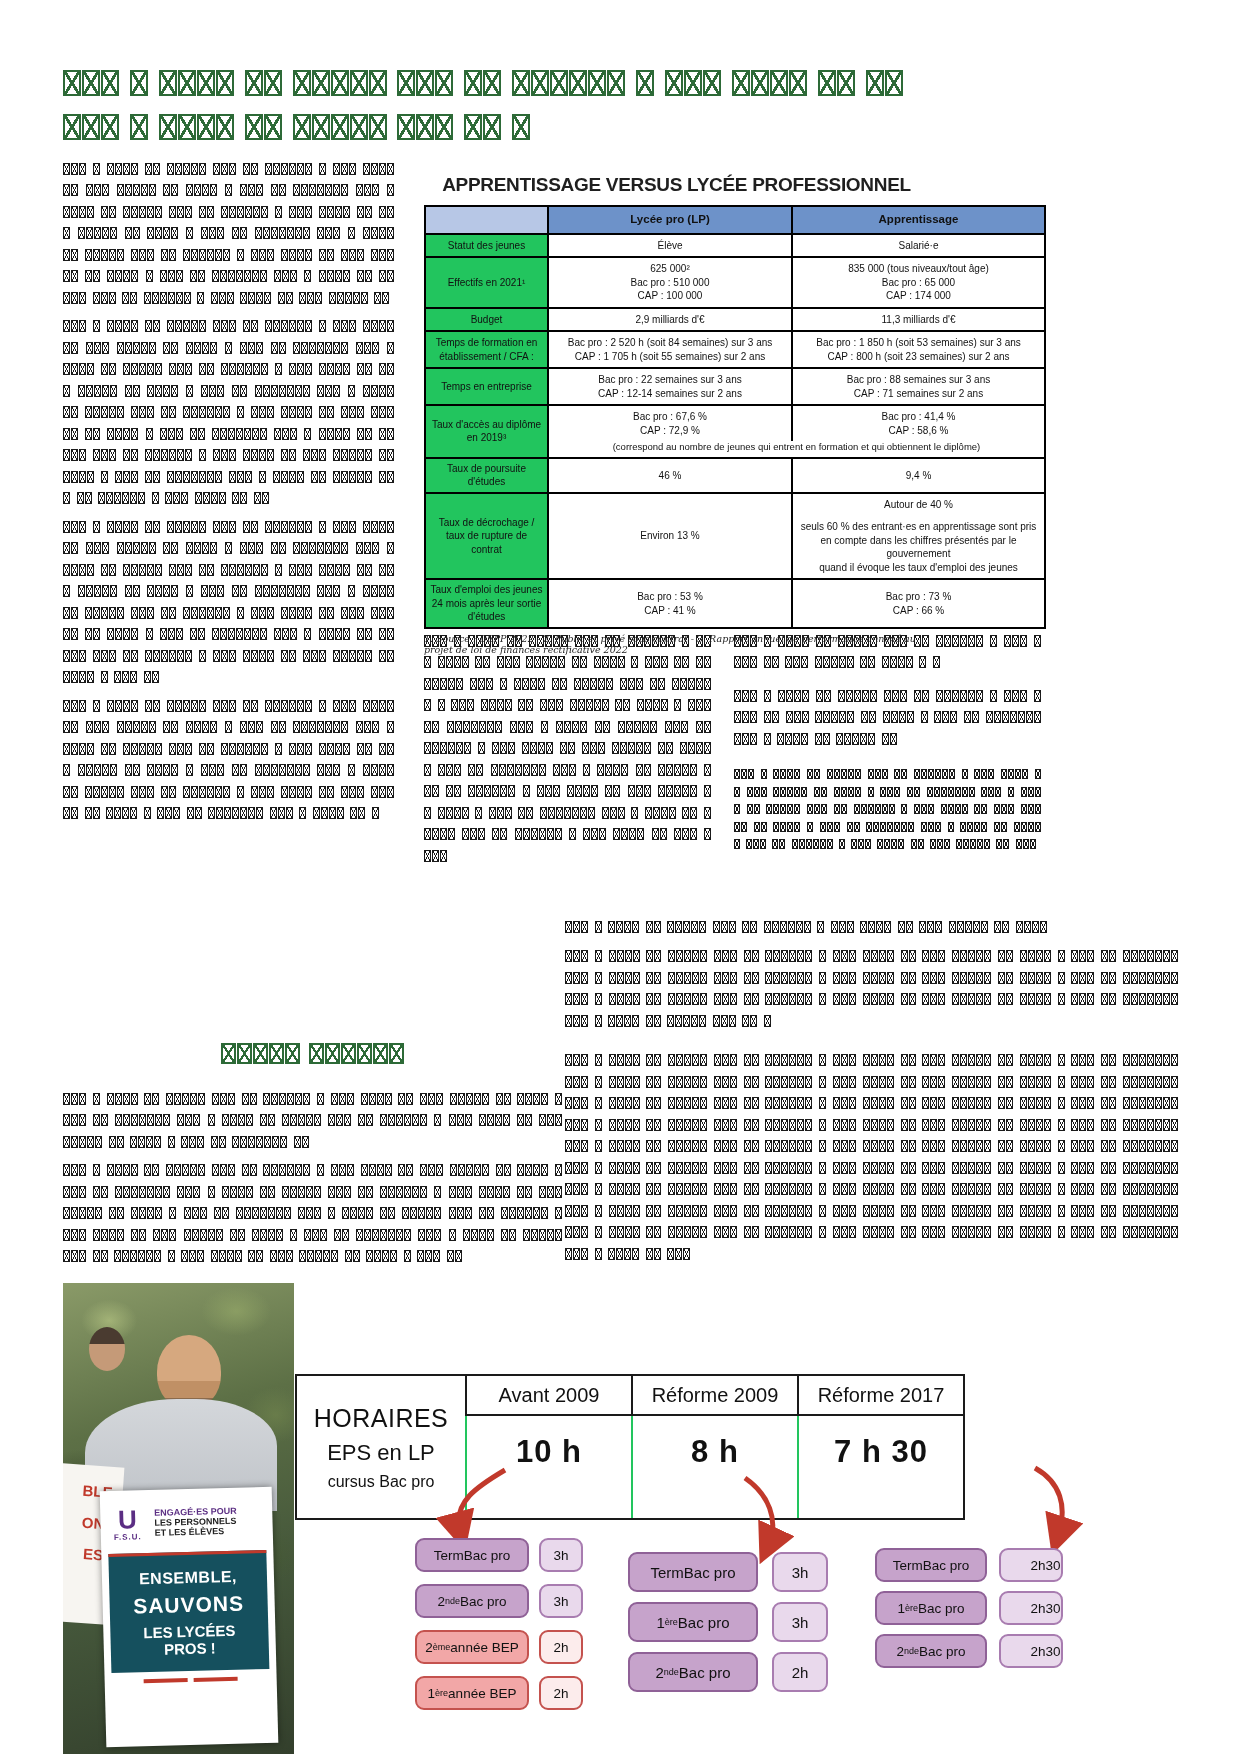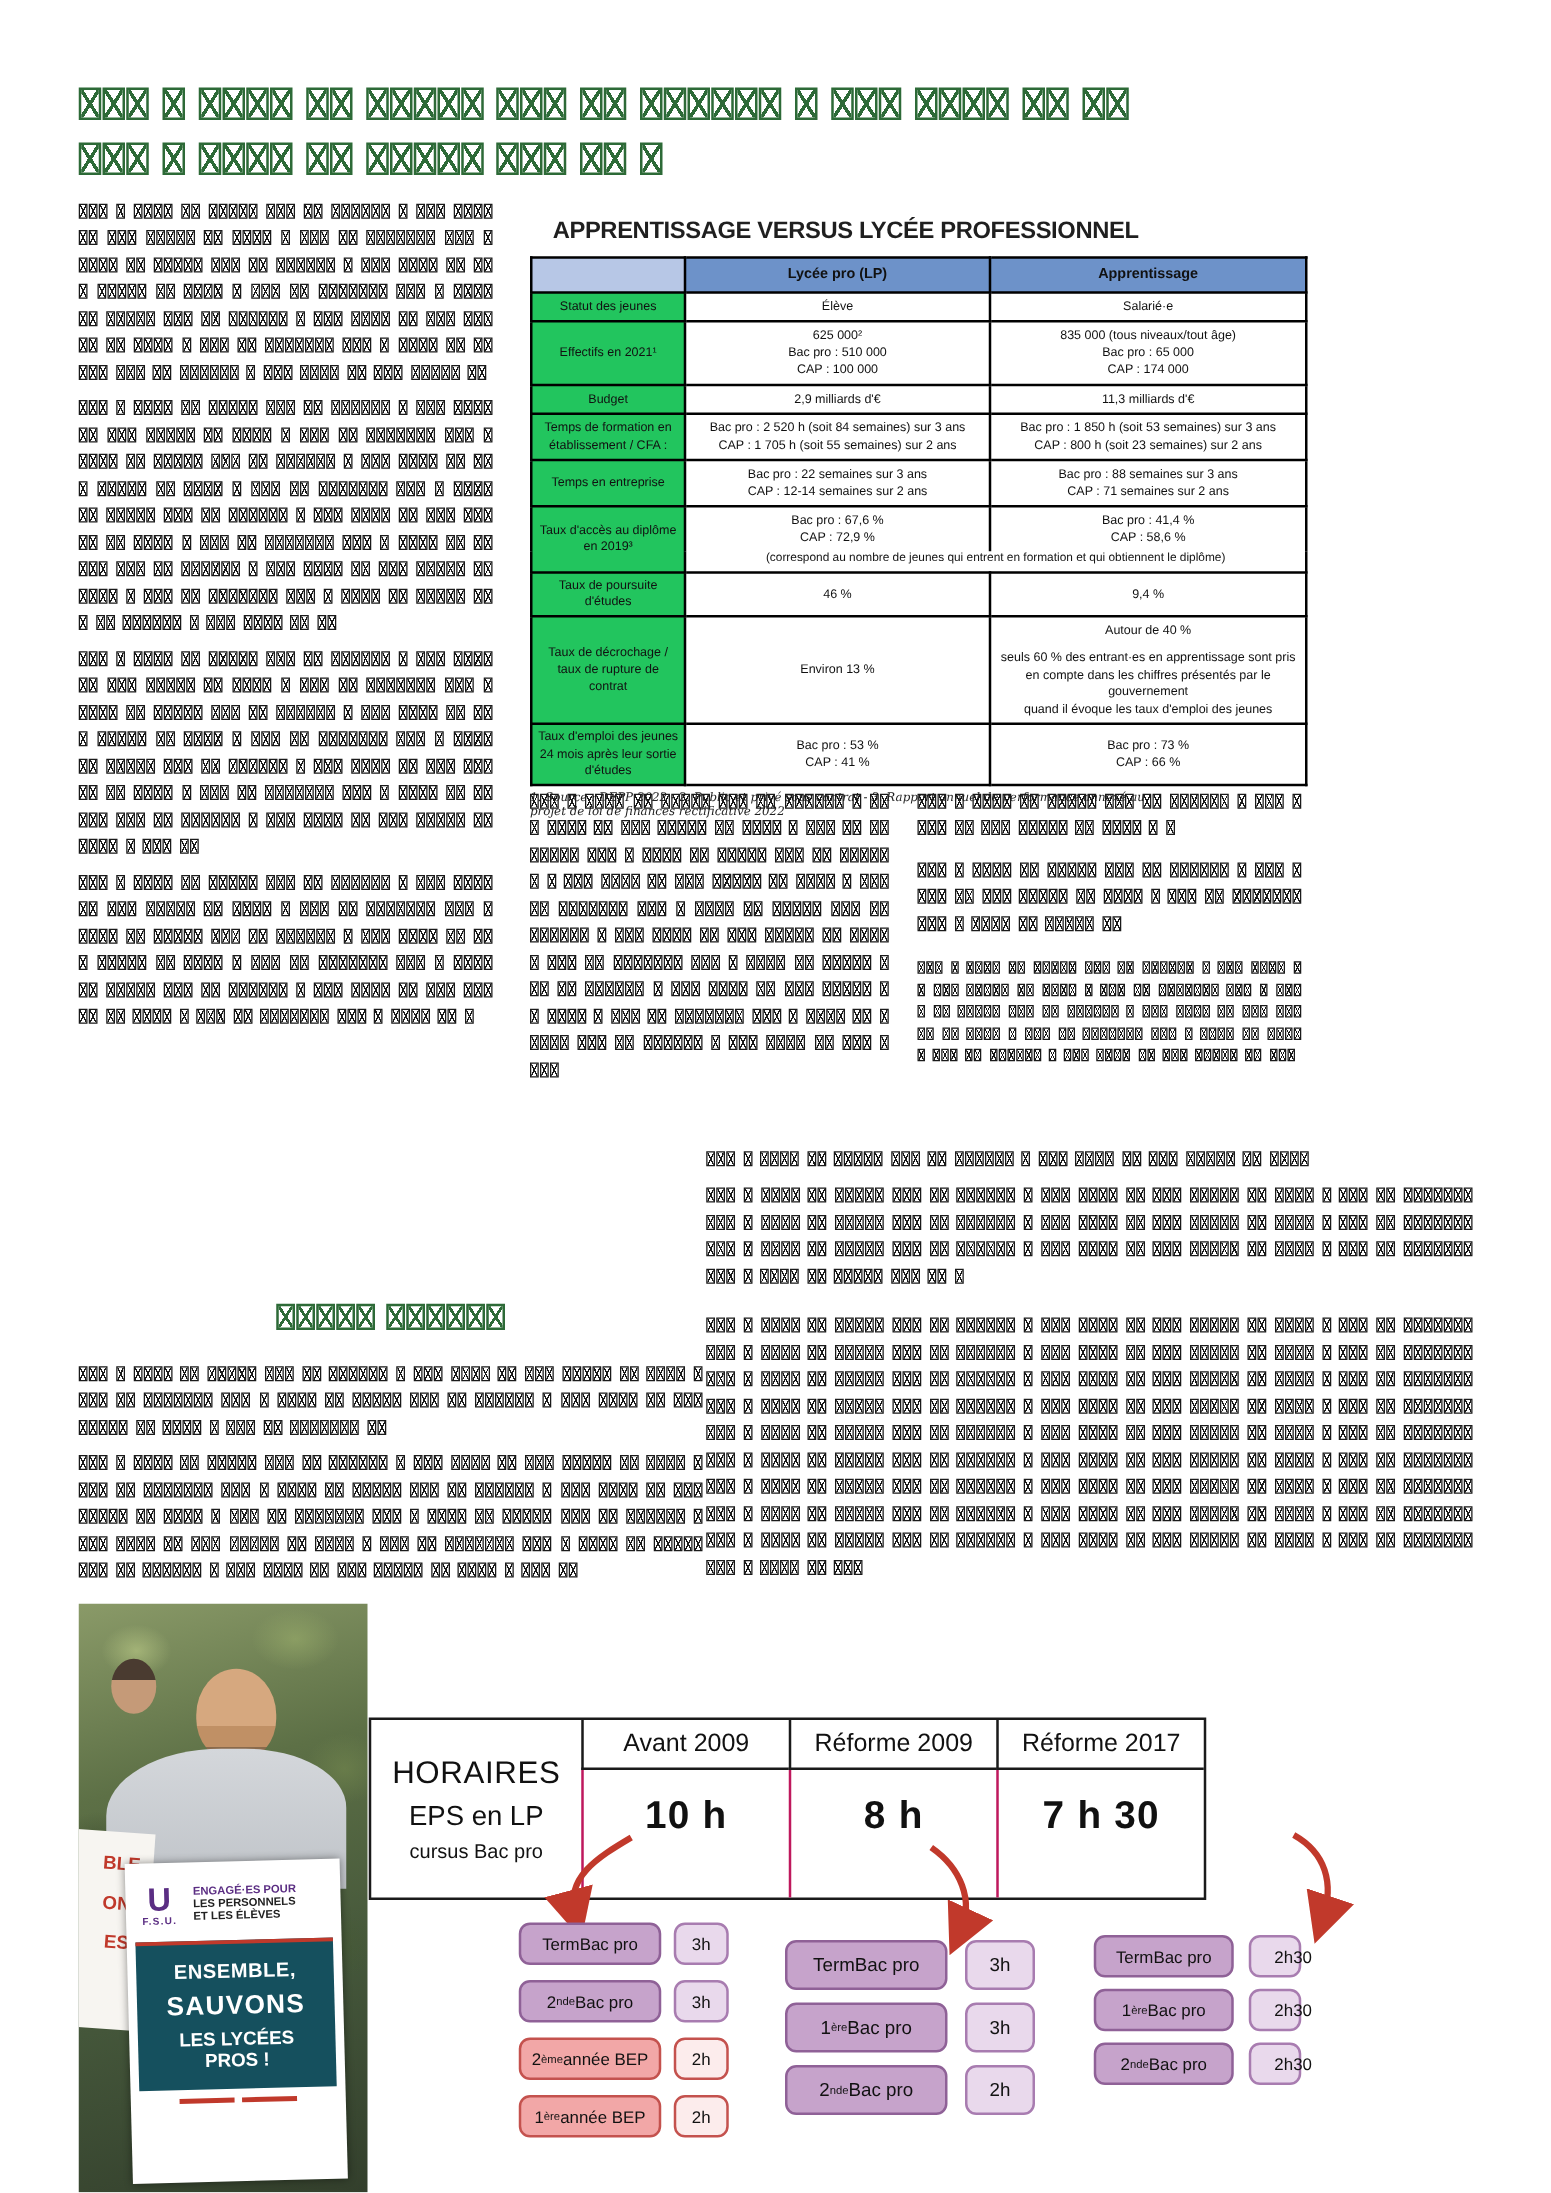--- a/index.html
+++ b/index.html
@@ -93,42 +93,42 @@
   #horaires{position:absolute;left:295px;top:1374px;display:grid;
       grid-template-columns:168px 166px 166px 166px;grid-template-rows:40px 102px;
       border:2px solid #1a1a1a;background:#fff;}
   #hor-label{grid-row:1/3;grid-column:1;display:flex;flex-direction:column;align-items:center;
       justify-content:center;gap:7px;}
   #hor-label .hl1{font-size:25px;letter-spacing:.5px;}
   #hor-label .hl2{font-size:22px;}
   #hor-label .hl3{font-size:16px;}
   .hor-period{border-left:2px solid #1a1a1a;border-bottom:2px solid #1a1a1a;display:flex;
       align-items:center;justify-content:center;font-size:20px;}
-  .hor-total{border-left:2px solid #be185d;display:flex;align-items:flex-start;
+  .hor-total{border-left:2px solid #22c55e;display:flex;align-items:flex-start;
       justify-content:center;padding-top:18px;font-size:31px;font-weight:bold;letter-spacing:1px;}
 
   
   .course-group{position:absolute;}
   #g1{left:415px;top:1538px;}
   #g2{left:628px;top:1552px;}
   #g3{left:875px;top:1548px;}
   .crow{display:flex;align-items:stretch;}
   #g1 .crow{margin-bottom:12px;}
   #g2 .crow{margin-bottom:10px;}
   #g3 .crow{margin-bottom:9px;}
   .cbox{border:2px solid;border-radius:9px;display:flex;align-items:center;justify-content:center;
       font-size:13.5px;color:#111;box-sizing:border-box;}
   .cbox sup{font-size:9px;line-height:0;}
   .clabel.bacpro{background:#c6a3cb;border-color:#8f6197;}
   .cvalue.bacpro{background:#e9d9ec;border-color:#a87cb0;}
   .clabel.bep{background:#f2a7a7;border-color:#c4524e;}
   .cvalue.bep{background:#fcecec;border-color:#c4524e;}
   #g1 .clabel{width:114px;height:34px;} #g1 .cvalue{width:44px;height:34px;margin-left:10px;}
   #g2 .cbox{height:40px;font-size:15px;} #g2 .clabel{width:130px;} #g2 .cvalue{width:56px;margin-left:14px;}
-  #g3 .clabel{width:112px;height:34px;} #g3 .cvalue{width:42px;height:34px;margin-left:12px;padding-left:29px;}
+  #g3 .clabel{width:112px;height:34px;} #g3 .cvalue{width:64px;height:34px;margin-left:12px;padding-left:29px;}
 
   #arrows{position:absolute;left:0;top:1280px;pointer-events:none;}
 </style>
 </head>
 <body>
 
 <div id="page">
 
   <header id="main-title">
     <div class="t-title"><span class="tofu"></span><span class="tofu"></span><span class="tofu"></span> <span class="tofu"></span> <span class="tofu"></span><span class="tofu"></span><span class="tofu"></span><span class="tofu"></span> <span class="tofu"></span><span class="tofu"></span> <span class="tofu"></span><span class="tofu"></span><span class="tofu"></span><span class="tofu"></span><span class="tofu"></span> <span class="tofu"></span><span class="tofu"></span><span class="tofu"></span> <span class="tofu"></span><span class="tofu"></span> <span class="tofu"></span><span class="tofu"></span><span class="tofu"></span><span class="tofu"></span><span class="tofu"></span><span class="tofu"></span> <span class="tofu"></span> <span class="tofu"></span><span class="tofu"></span><span class="tofu"></span> <span class="tofu"></span><span class="tofu"></span><span class="tofu"></span><span class="tofu"></span> <span class="tofu"></span><span class="tofu"></span> <span class="tofu"></span><span class="tofu"></span></div>

